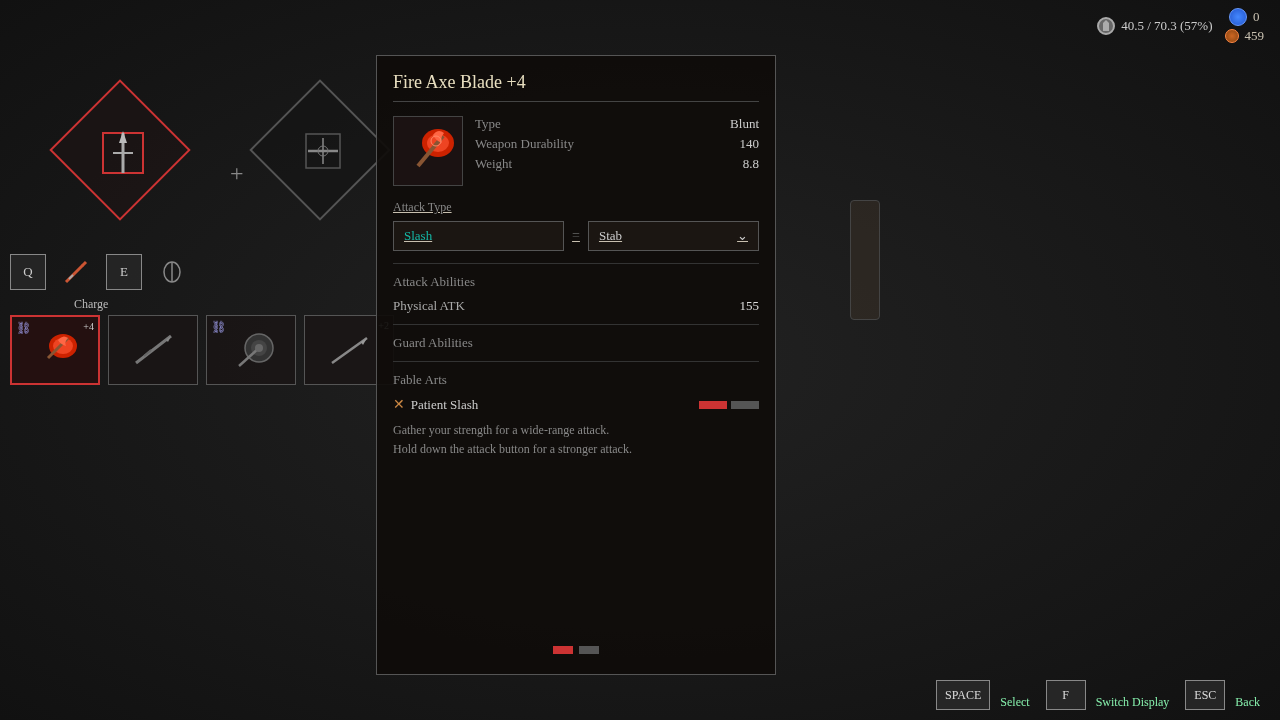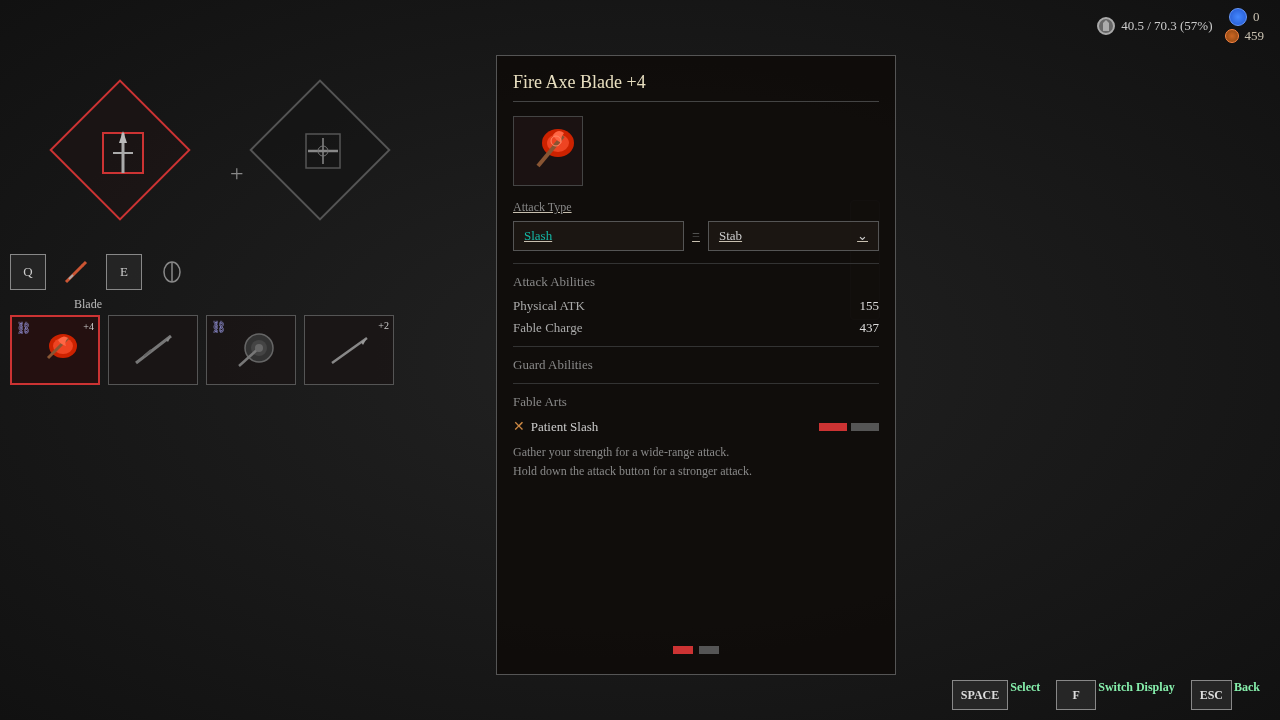--- a/index.html
+++ b/index.html
@@ -230,21 +230,21 @@
       left: 4px;
       font-size: 12px;
       color: #aaaaff;
     }
 
     
     .right-panel {
       position: absolute;
       right: 0;
       top: 55px;
-      width: 784px;
+      width: 904px;
       height: 650px;
       z-index: 5;
     }
 
     .stats-panel {
       position: absolute;
       left: 0;
       top: 0;
       width: 400px;
       height: 620px;
@@ -444,23 +444,22 @@
       display: flex;
       align-items: center;
       justify-content: flex-end;
       gap: 16px;
       padding: 0 20px;
       z-index: 10;
     }
 
     .hud-btn-group {
       display: flex;
-      align-items: flex-start;
-      gap: 2px;
-      font-weight: bold;
+      align-items: flex-end;
+      gap: 10px;
     }
 
     .kbd {
       display: inline-flex;
       align-items: center;
       justify-content: center;
       min-width: 40px;
       height: 30px;
       border: 1px solid #888;
       background: rgba(40,40,40,0.9);
@@ -553,21 +552,21 @@
       </svg>
     </div>
     <div class="key-btn">E</div>
     <div class="weapon-icon-slot">
       <svg width="30" height="30" viewBox="0 0 30 30">
         <ellipse cx="15" cy="15" rx="8" ry="10" fill="none" stroke="#888" stroke-width="1.5"></ellipse>
         <line x1="15" y1="5" x2="15" y2="25" stroke="#888" stroke-width="1.5"></line>
       </svg>
     </div>
   </div>
-  <div class="blade-label">Blade</div>
+  <div class="blade-label">Charge</div>
 
   <div class="inventory-row">
 
     <div class="inv-slot selected">
       <span class="link-icon">⛓</span>
       <span class="plus-badge">+4</span>
       <svg width="55" height="45" viewBox="0 0 55 45">
 
         <ellipse cx="35" cy="18" rx="14" ry="12" fill="#cc2200"></ellipse>
         <ellipse cx="35" cy="18" rx="10" ry="8" fill="#ee4422"></ellipse>
@@ -615,44 +614,54 @@
     <div class="weapon-header">
       <div class="weapon-image">
         <svg width="60" height="60" viewBox="0 0 60 60">
           <ellipse cx="40" cy="22" rx="16" ry="14" fill="#cc2200"></ellipse>
           <ellipse cx="40" cy="22" rx="11" ry="9" fill="#ee4422"></ellipse>
           <line x1="20" y1="45" x2="45" y2="15" stroke="#885533" stroke-width="4"></line>
           <path d="M35 14 Q40 7 46 12 Q42 17 44 22 Q37 19 35 14Z" fill="#ff6644"></path>
           <ellipse cx="38" cy="20" rx="5" ry="5" fill="none" stroke="#ff8866" stroke-width="1"></ellipse>
         </svg>
       </div>
+      <div class="weapon-props">
+        <div class="prop-row">
+          <span class="prop-label">Type</span>
+          <span class="prop-value">Blunt</span>
+        </div>
+        <div class="prop-row">
+          <span class="prop-label">Weapon Durability</span>
+          <span class="prop-value">140</span>
+        </div>
+        <div class="prop-row">
+          <span class="prop-label">Weight</span>
+          <span class="prop-value">8.8</span>
+        </div>
+      </div>
     </div>
 
     <div class="attack-type-section">
       <div class="section-label">Attack Type</div>
       <div class="attack-type-row">
         <div class="attack-type-box">Slash</div>
         <span class="equals-sign">=</span>
         <div class="dropdown-box">
           <span>Stab</span>
           <span>⌄</span>
         </div>
       </div>
     </div>
 
     <hr class="divider">
 
     <div class="section-header">Attack Abilities</div>
     <div class="stat-row">
       <span class="stat-label">Physical ATK</span>
       <span class="stat-value">155</span>
-    </div>
-    <div class="stat-row">
-      <span class="stat-label">Fable Charge</span>
-      <span class="stat-value">437</span>
     </div>
 
     <hr class="divider">
 
     <div class="section-header">Guard Abilities</div>
 
     <hr class="divider">
 
     <div class="fable-arts-section">
       <div class="section-header">Fable Arts</div>

